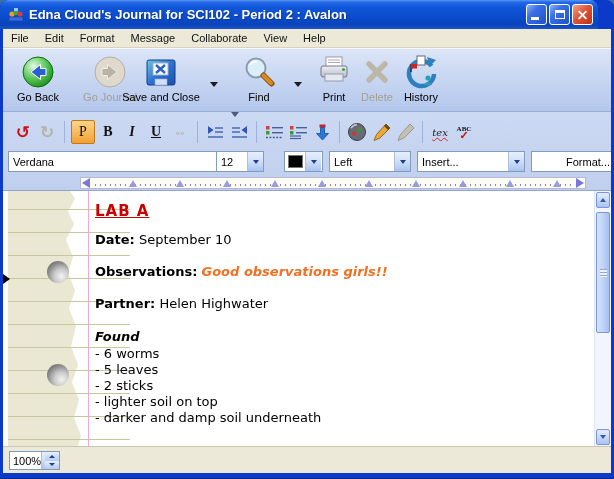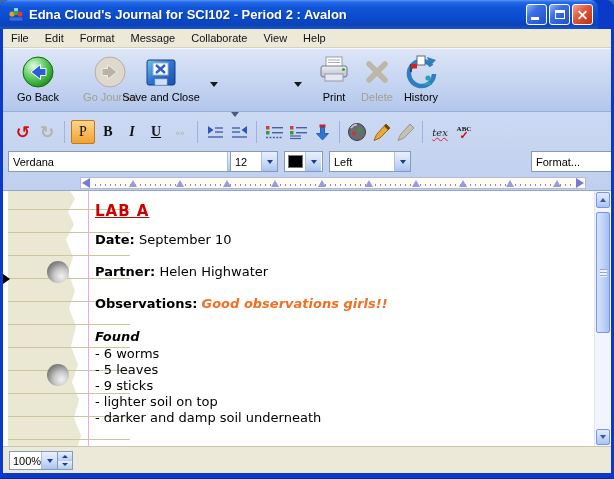--- a/index.html
+++ b/index.html
@@ -125,21 +125,21 @@
     border:1px solid #7a96df; border-radius:2px;
     background:linear-gradient(90deg,#d7e4fc 0%,#c0d4f8 50%,#a4bff0 100%);
     display:flex; align-items:center; justify-content:center; }
   .sb-grip { width:7px; height:8px;
     background:repeating-linear-gradient(180deg,#8fa8dc 0 1px,#eef3fd 1px 3px); }
 
   
   .statusbar { position:absolute; left:0; right:0; top:417px; height:27px; background:#ece9d8;
     border-top:1px solid #c9c5ae; }
   .zoom-wrap { position:absolute; left:6px; top:4px; display:flex; }
-  .zoom-combo { width:49px; height:19px; background:#fff; border:1px solid #7f9db9;
+  .zoom-combo { width:36px; height:19px; background:#fff; border:1px solid #7f9db9;
     display:flex; align-items:center; font-size:11px; }
   .zoom-combo .val { flex:1; padding-left:3px; }
   .spinner { width:15px; height:19px; border:1px solid #7f9db9; border-left:none; display:flex; flex-direction:column; }
   .spin-b { flex:1; display:flex; align-items:center; justify-content:center;
     background:linear-gradient(180deg,#e9f0fd,#b4cbf2); }
   .spin-b i { width:0; height:0; border-left:3px solid transparent; border-right:3px solid transparent; }
   .spin-up i { border-bottom:3px solid #1e3d8f; } .spin-dn i { border-top:3px solid #1e3d8f; }
 </style>
 </head>
 <body>
@@ -219,20 +219,29 @@
           <rect x="9" y="8" width="15" height="12" fill="#fff" stroke="#9ab0cc"></rect>
           <path d="M12 10 L21 18 M21 10 L12 18" stroke="#2a62cc" stroke-width="2.4"></path>
           <rect x="11" y="24" width="12" height="6" fill="#cfe0f8" stroke="#9ab0cc" stroke-width="0.6"></rect>
         </svg>
         <span class="tb-label">Save and Close</span>
       </div>
       <div class="tb-caret" style="left:204px;">
           <i></i>
         </div>
 
+      <div class="tb-btn" style="left:230px;width:52px;">
+        <svg class="tb-icon" viewBox="0 0 34 34">
+          <circle cx="14" cy="13" r="9.5" fill="#ddeefb" stroke="#8a9db0" stroke-width="2"></circle>
+          <path d="M8.5 9 A7 7 0 0 1 14 6.5" stroke="#ffffff" stroke-width="2" fill="none" stroke-linecap="round"></path>
+          <line x1="21.5" y1="20.5" x2="29.5" y2="28.5" stroke="#8a5510" stroke-width="6" stroke-linecap="round"></line>
+          <line x1="21.5" y1="20.5" x2="29" y2="28" stroke="#d88824" stroke-width="4" stroke-linecap="round"></line>
+        </svg>
+        <span class="tb-label">Find</span>
+      </div>
       <div class="tb-caret" style="left:288px;">
           <i></i>
         </div>
 
       <div class="tb-btn" style="left:306px;width:50px;">
         <svg class="tb-icon" viewBox="0 0 34 34">
           <rect x="9" y="2" width="16" height="10" fill="#fff" stroke="#99a"></rect>
           <path d="M11 5 h12 M11 7.5 h12" stroke="#aab" stroke-width="1"></path>
           <defs>
               <linearGradient id="pg" x1="0" y1="0" x2="0" y2="1">
@@ -355,39 +364,45 @@
         </span>
       </div>
 
       <div class="font-row">
         <div class="combo" style="left:5px;width:236px;">
           <span class="val">Verdana</span>
           <span class="dd-btn">
               <i></i>
             </span>
         </div>
-        <div class="combo" style="left:227px;width:48px;">
+        <div class="combo" style="left:213px;width:48px;">
           <span class="val">12</span>
           <span class="dd-btn">
               <i></i>
             </span>
         </div>
         <div class="combo" style="left:281px;width:39px;">
           <span class="swatch"></span>
           <span class="dd-btn">
               <i></i>
             </span>
         </div>
         <div class="combo" style="left:326px;width:82px;">
           <span class="val">Left</span>
           <span class="dd-btn">
               <i></i>
             </span>
         </div>
-        <div class="combo" style="left:528px;width:80px;border-right:none;">
+        <div class="combo" style="left:414px;width:108px;">
+          <span class="val">Insert...</span>
+          <span class="dd-btn">
+              <i></i>
+            </span>
+        </div>
+        <div class="combo" style="left:528px;width:80px;border-right:none;padding-left:30px;">
           <span class="val">Format...</span>
         </div>
       </div>
 
       <div class="ruler-row">
         <div class="ruler">
           <span class="marker-l"></span>
           <span class="marker-r"></span>
           <span class="tick" style="left:48px"></span>
           <span class="tick" style="left:95px"></span>
@@ -407,26 +422,26 @@
       <div class="margin-strip"></div>
       <div class="ruled-lines"></div>
       <div class="margin-line"></div>
       <div class="hole hole1"></div>
       <div class="hole hole2"></div>
       <span class="caret-ind"></span>
 
       <div class="doc-text">
         <div class="doc-title">LAB A</div>
         <div class="field"><b>Date:</b> <span>September 10</span></div>
+        <div class="field"><b>Observations:</b> <span class="comment">Good observations girls!!</span></div>
         <div class="field"><b>Partner:</b> <span>Helen Highwater</span></div>
-        <div class="field"><b>Observations:</b> <span class="comment">Good observations girls!!</span></div>
         <div class="found">Found</div>
         <div class="doc-li">- 6 worms</div>
         <div class="doc-li">- 5 leaves</div>
-        <div class="doc-li">- 9 sticks</div>
+        <div class="doc-li">- 2 sticks</div>
         <div class="doc-li">- lighter soil on top</div>
         <div class="doc-li">- darker and damp soil underneath</div>
       </div>
 
       <div class="scrollbar">
         <div class="sb-btn sb-up">
             <i></i>
           </div>
         <div class="sb-thumb">
             <span class="sb-grip"></span>

